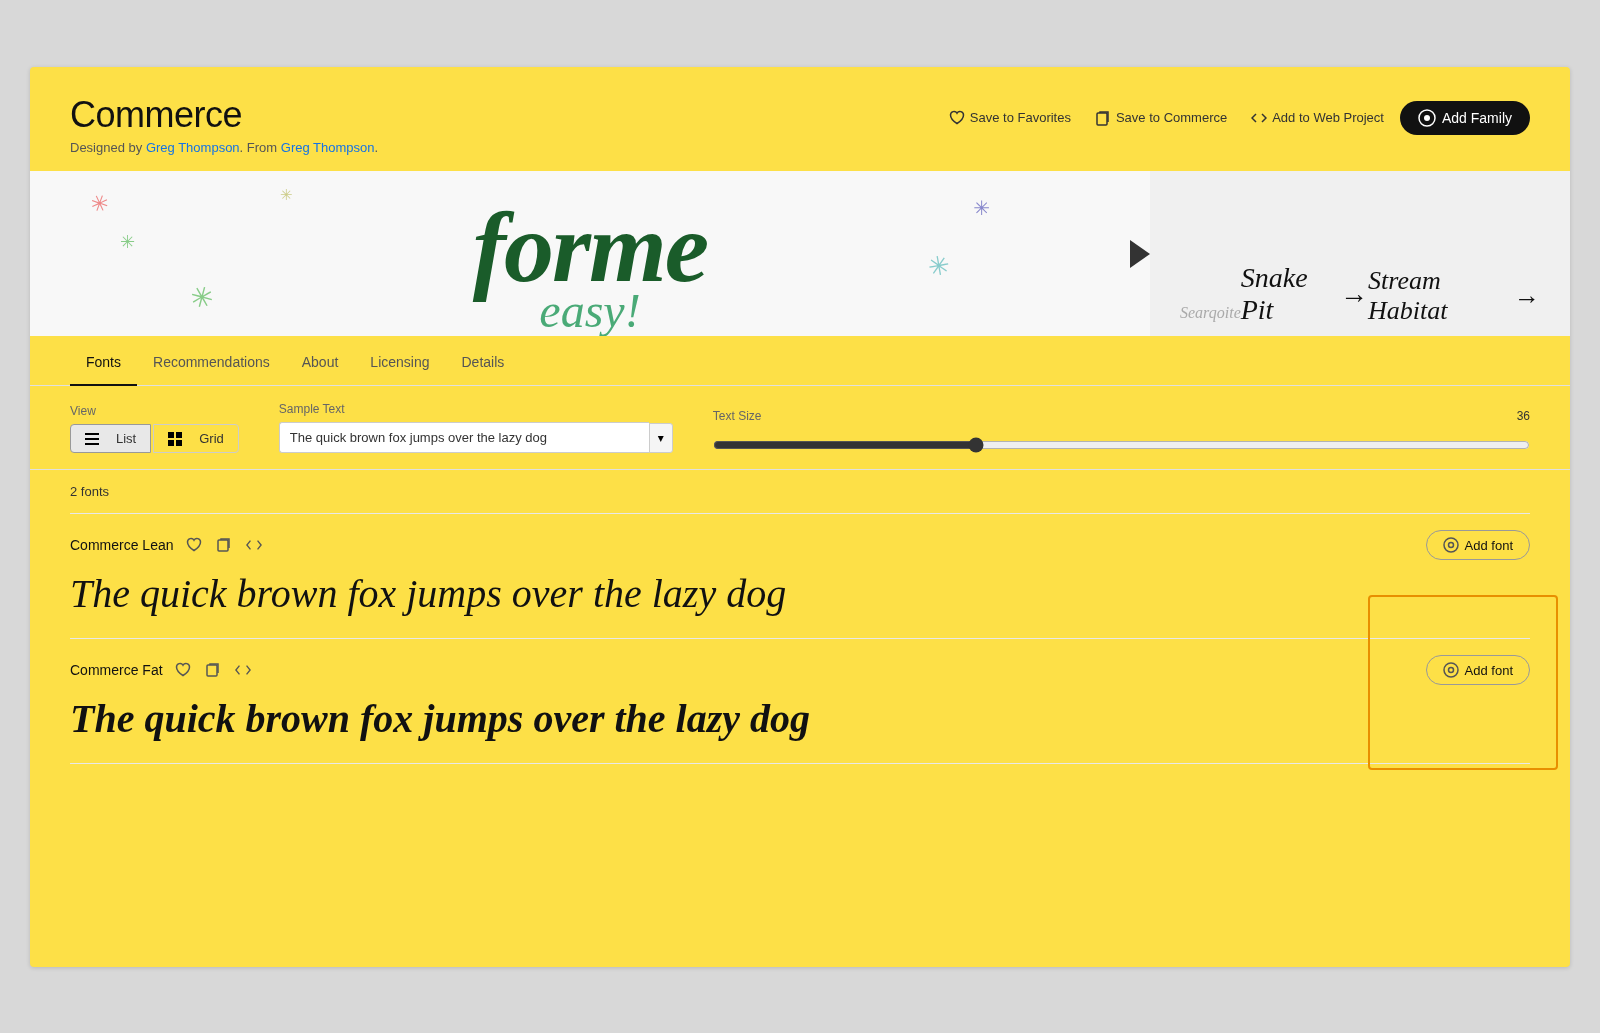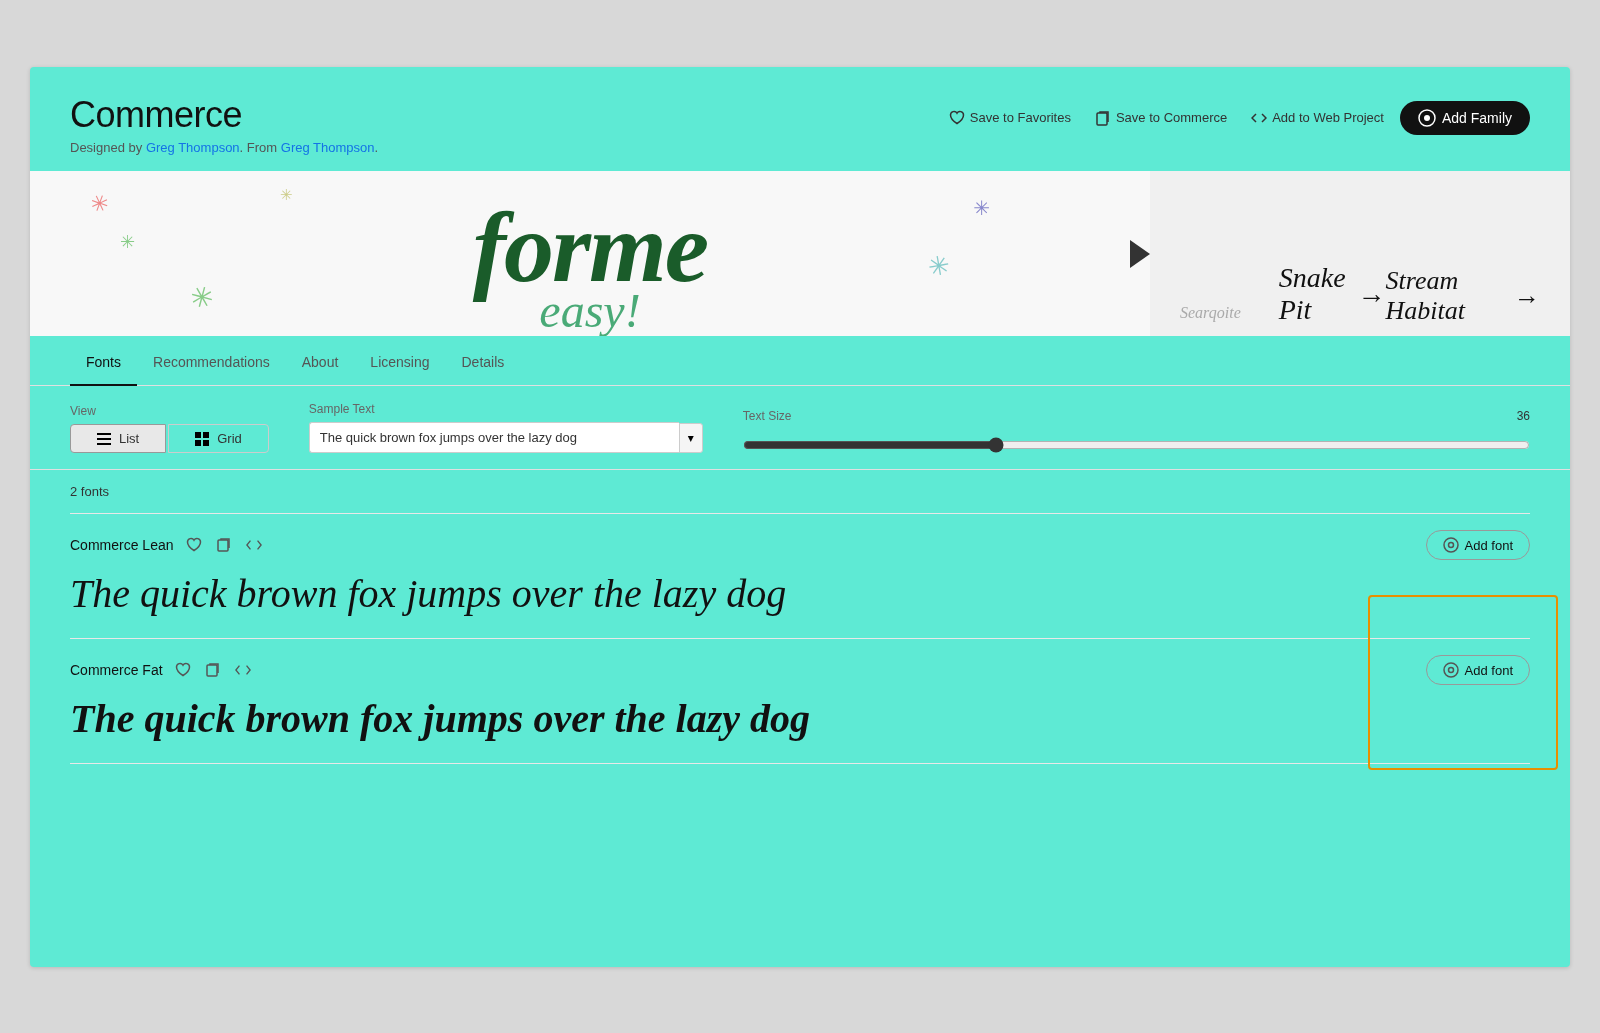--- a/index.html
+++ b/index.html
@@ -6,21 +6,21 @@
     body {
       background: #d8d8d8;
       font-family: -apple-system, BlinkMacSystemFont, 'Segoe UI', Arial, sans-serif;
       display: flex;
       justify-content: center;
       align-items: center;
       min-height: 100vh;
       padding: 30px;
     }
     .card {
-      background: #5eead4;
+      background: #fde047;
       border-radius: 4px;
       width: 1564px;
       min-height: 900px;
       padding: 0;
       overflow: hidden;
       box-shadow: 0 1px 4px rgba(0,0,0,0.15);
     }
     
     .header {
       padding: 28px 40px 16px 40px;
@@ -190,22 +190,22 @@
       font-size: 12px;
       color: #666;
     }
     .view-toggle {
       display: flex;
       gap: 2px;
     }
     .view-btn {
       display: flex;
       align-items: center;
-      gap: 8px;
-      padding: 6px 26px;
+      gap: 17px;
+      padding: 6px 14px;
       border: 1px solid #ccc;
       background: none;
       cursor: pointer;
       font-size: 13px;
       color: #333;
     }
     .view-btn.active {
       background: #e8e8e8;
       border-color: #999;
     }
@@ -386,21 +386,21 @@
       <div style="display:flex;flex-direction:column;align-items:center;">
         <span class="hero-big-text" style="font-size:100px;font-weight:900;font-style:italic;color:#1a5c2a;font-family:Georgia,serif;margin-top:28px;">forme</span>
         <span class="hero-small-text" style="color:#4aaa77;margin-top:-15px;">easy!</span>
       </div>
 
       <div style="position:absolute;right:0;top:50%;transform:translateY(-50%);width:0;height:0;border-left:20px solid #333;border-top:14px solid transparent;border-bottom:14px solid transparent;"></div>
     </div>
     <div class="hero-right">
       <div class="hero-right-line1" style="font-size:16px;color:#aaa;font-style:italic;font-family:Georgia,serif;margin-bottom:4px;">Searqoite</div>
       <div class="hero-right-line2">
-        <span style="font-size:28px;color:#111;font-style:italic;font-family:Georgia,serif;margin-left:38px;">Snake Pit</span>
+        <span style="font-size:28px;color:#111;font-style:italic;font-family:Georgia,serif;">Snake Pit</span>
         <span style="font-size:28px;font-weight:900;">→</span>
       </div>
       <div class="hero-right-line3">
         <span style="font-size:26px;color:#111;font-style:italic;font-family:Georgia,serif;">Stream Habitat</span>
         <span style="font-size:26px;font-weight:900;">→</span>
       </div>
     </div>
   </div>
 
   <div class="tabs-bar">

